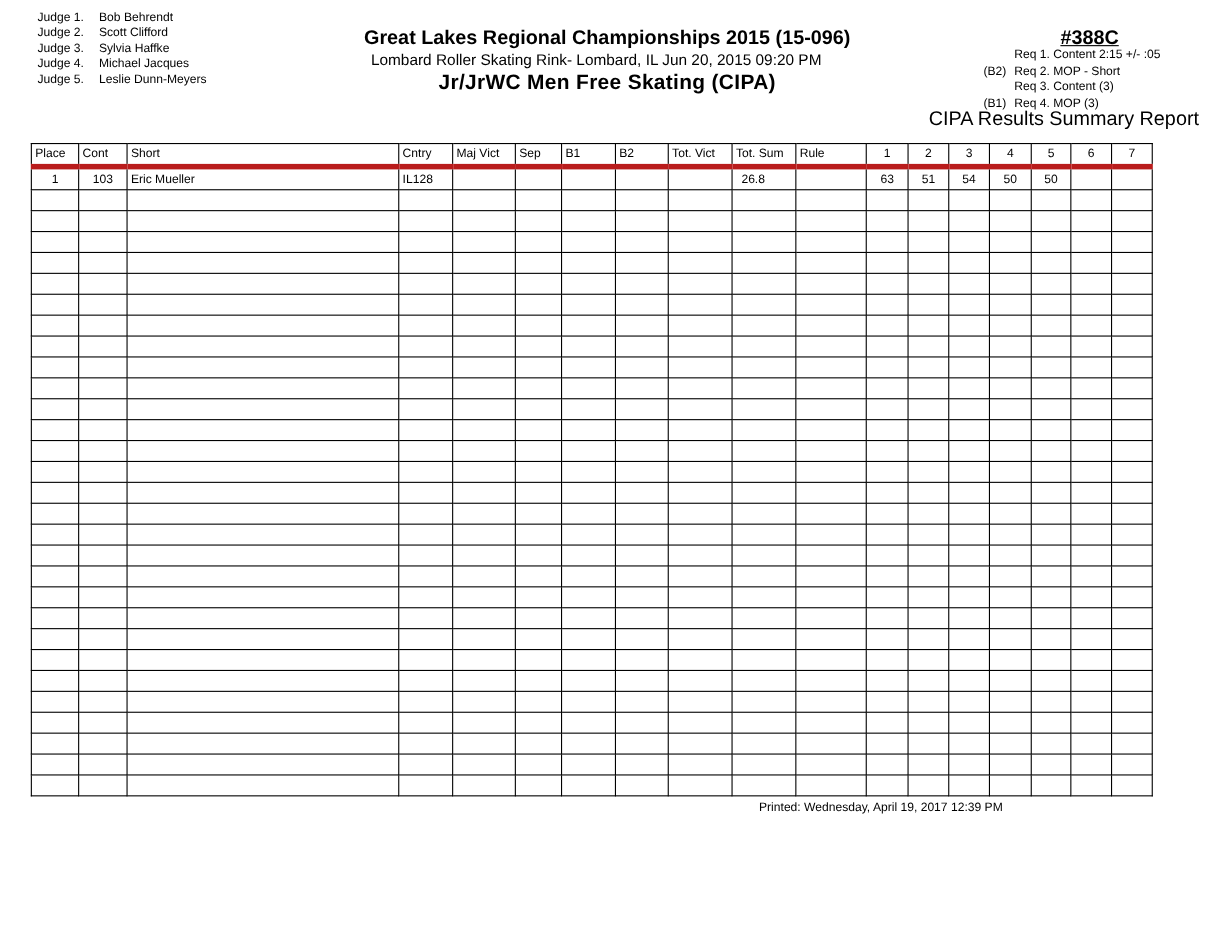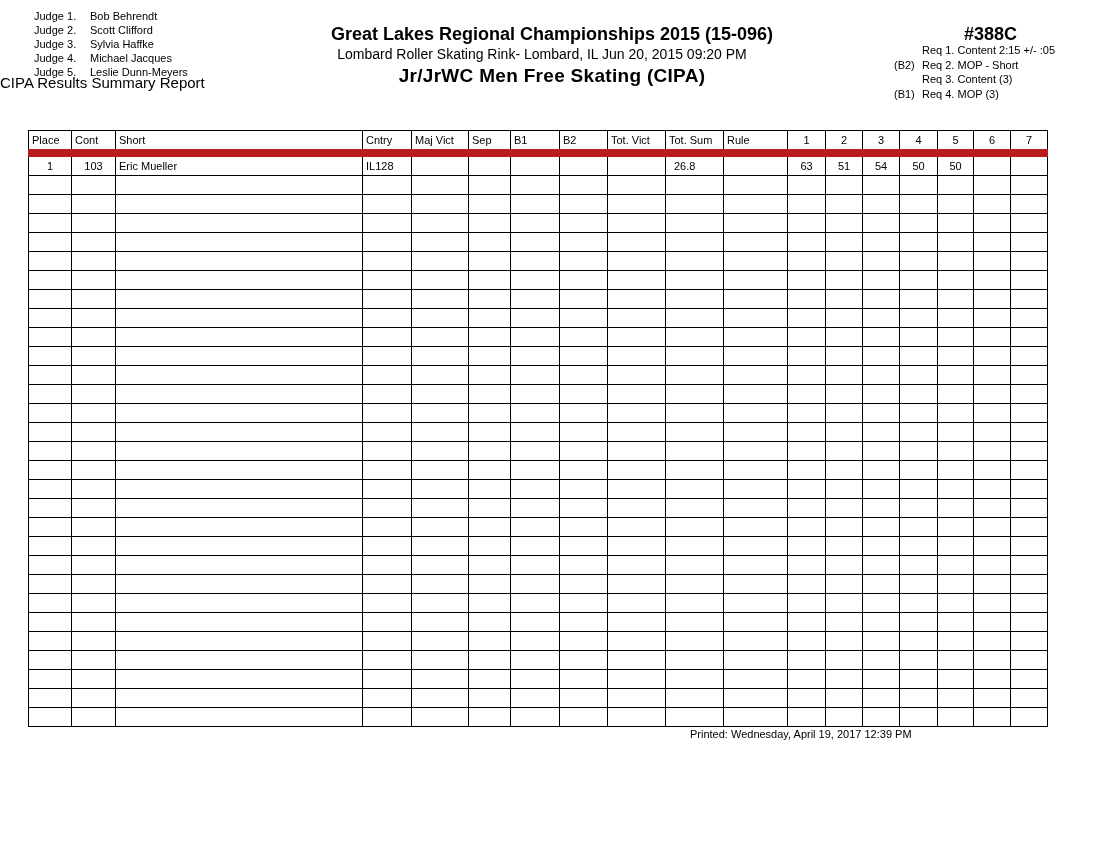--- a/index.html
+++ b/index.html
@@ -4,28 +4,28 @@
 <style>
   html, body { margin: 0; padding: 0; background: #ffffff; }
   body { width: 1100px; height: 850px; position: relative; overflow: hidden; font-family: "Liberation Sans", "DejaVu Sans", sans-serif; color: #000; }
   .abs { position: absolute; white-space: nowrap; }
   .judges { left: 34px; top: 9px; font-size: 11px; line-height: 14px; }
   .judges div { height: 14px; }
   .jl { display: inline-block; width: 56px; }
   .title { left: 0; width: 1104px; text-align: center; top: 24px; font-size: 18px; font-weight: bold; }
   .venue { left: 0; width: 1084px; text-align: center; top: 46px; font-size: 14px; }
   .event { left: 0; width: 1104px; text-align: center; top: 65px; font-size: 19px; font-weight: bold; letter-spacing: 0.3px; }
-  .report { left: 0; width: 1090px; text-align: left; top: 74px; font-size: 15px; }
-  .evnum { left: 964px; top: 24px; font-size: 18px; font-weight: bold; }
+  .report { left: 0; width: 1090px; text-align: right; top: 98px; font-size: 18px; }
+  .evnum { left: 964px; top: 24px; font-size: 18px; font-weight: bold; text-decoration: underline; }
   .reqs { left: 862px; top: 43px; font-size: 11px; line-height: 14.5px; }
   .reqs div { height: 14.5px; }
   .rp { display: inline-block; width: 28px; margin-left: 32px; }
   table.res { position: absolute; left: 28px; top: 130px; border-collapse: collapse; table-layout: fixed; font-size: 11px; }
   table.res td, table.res th { border: 1px solid #000; padding: 0 3px; height: 18px; font-weight: normal; overflow: hidden; white-space: nowrap; }
-  table.res thead th { border-bottom: 8px solid #b91c1c; text-align: left; margin-top: 40px; }
+  table.res thead th { border-bottom: 5px solid #b91c1c; text-align: left; margin-top: 40px; }
   table.res th.c, table.res td.c { text-align: center; }
   .printed { left: 690px; top: 728px; font-size: 11px; }
 </style>
 </head>
 <body>
 
 <div class="abs judges" id="judges">
     <div><span class="jl">Judge  1.</span><span>Bob Behrendt</span></div>
     <div><span class="jl">Judge  2.</span><span>Scott Clifford</span></div>
     <div><span class="jl">Judge  3.</span><span>Sylvia Haffke</span></div>

